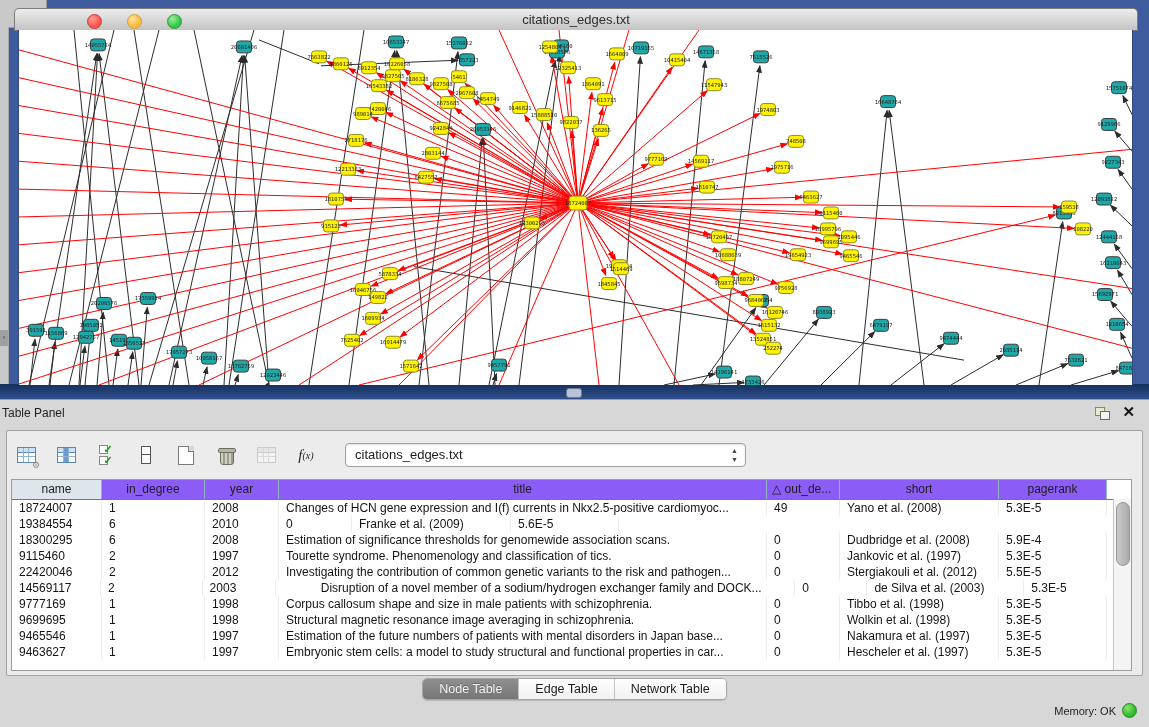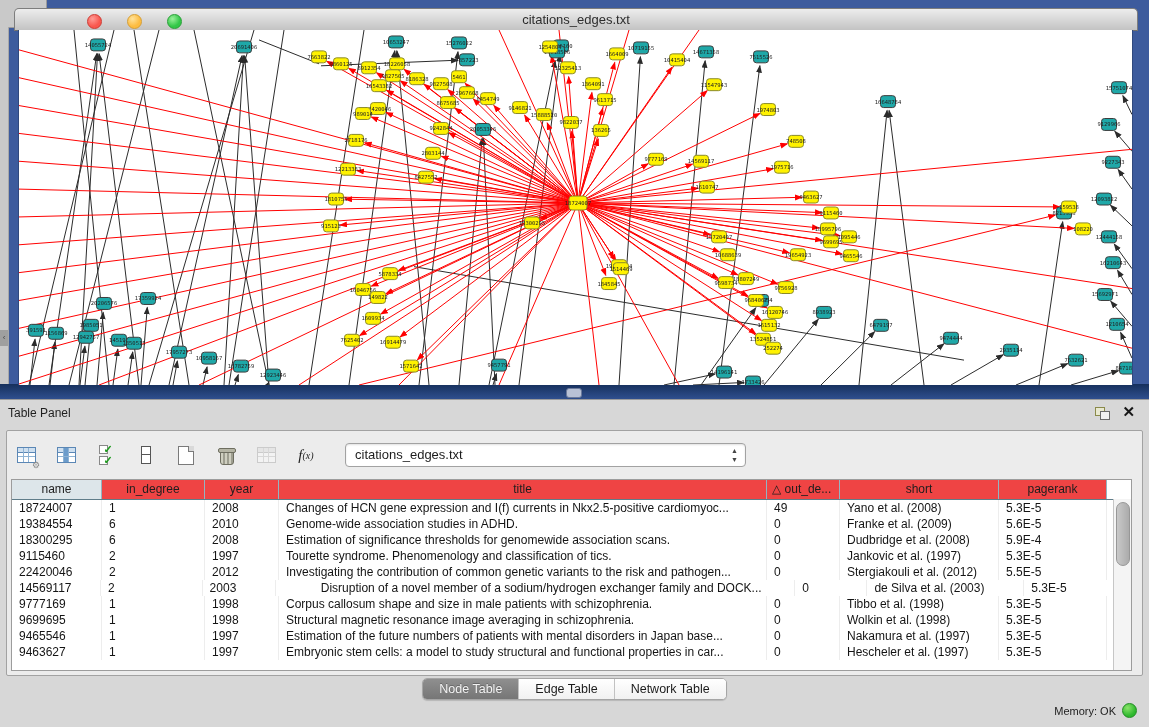--- a/index.html
+++ b/index.html
@@ -22,21 +22,21 @@
     border-radius:5px 5px 0 0;}
   .titlebar .title{position:absolute;left:0;right:0;top:3px;text-align:center;font-size:13px;color:#2d2d2d;}
   .traffic{position:absolute;top:5px;width:13px;height:13px;border-radius:50%;}
   .t-red{left:72px;background:radial-gradient(circle at 35% 30%,#ff9a94,#f9574e 60%);border:1px solid #ce3a32;}
   .t-yellow{left:112px;background:radial-gradient(circle at 35% 30%,#ffe29a,#fdbc40 60%);border:1px solid #d69e33;}
   .t-green{left:152px;background:radial-gradient(circle at 35% 30%,#9af09a,#33c748 60%);border:1px solid #27a035;}
   .canvas-wrap{position:absolute;left:4px;top:22px;width:1113px;height:355px;background:#ffffff;overflow:hidden;border-left:1px solid #30497e;border-right:1px solid #30497e;}
   svg text{font-family:"DejaVu Sans Mono","Liberation Mono",monospace;}
   
   .table-panel{position:absolute;left:0;top:399px;width:1149px;height:328px;background:#d7d7d7;border-top:1px solid #9b9b9b;}
-  .tp-title{position:absolute;left:8px;top:6px;font-size:12px;color:#1f1f1f;}
+  .tp-title{position:absolute;left:2px;top:6px;font-size:12px;color:#1f1f1f;}
   .tp-float{position:absolute;right:40px;top:7px;width:14px;height:12px;}
   .tp-float .sq1{position:absolute;left:0;top:0;width:8px;height:7px;border:1px solid #8a8a4a;background:#e8e8d0;}
   .tp-float .sq2{position:absolute;left:5px;top:4px;width:8px;height:7px;border:1px solid #6b6b6b;background:#f2f2f2;}
   .tp-close{position:absolute;right:14px;top:3px;font-size:15px;font-weight:bold;color:#161616;cursor:default;}
   .tp-content{position:absolute;left:6px;top:30px;width:1135px;height:244px;background:#ececec;border:1px solid #a2a2a2;border-radius:2px;}
   
   .tp-toolbar{position:absolute;left:6px;top:6px;height:36px;display:flex;align-items:center;gap:14px;}
   .tb-icon{width:26px;height:26px;display:flex;align-items:center;justify-content:center;position:relative;}
   .mini-table{width:17px;height:14px;border:1px solid #5b87b5;background:#fff;position:relative;}
   .mini-table .hdr{position:absolute;left:0;top:0;right:0;height:4px;background:#cfe0f0;border-bottom:1px solid #5b87b5;}
@@ -59,21 +59,21 @@
   .fx-icon{font-family:"Liberation Serif",serif;font-style:italic;font-size:15px;color:#222;}
   .fx-icon .sm{font-size:10px;}
   .disabled{opacity:.4;}
   .tb-select{margin-left:12px;width:390px;height:22px;background:#fff;border:1px solid #a2a2a2;border-radius:4px;position:relative;
     font-size:13px;color:#1c1c1c;line-height:22px;padding-left:9px;box-shadow:inset 0 1px 2px rgba(0,0,0,.12);}
   .tb-select .steppers{position:absolute;right:7px;top:2px;font-size:7px;color:#444;line-height:9px;text-align:center;}
   
   .data-table{position:absolute;left:4px;top:48px;width:1119px;height:190px;background:#fff;border:1px solid #9c9c9c;overflow:hidden;}
   .dt-header{display:flex;height:19px;border-bottom:1px solid #5f7d8a;}
   .dt-header .hcell{box-sizing:border-box;font-size:12px;color:#1e1e1e;text-align:center;line-height:19px;
-    background:#ef4444;border-right:1px solid #93b4c2;overflow:hidden;white-space:nowrap;}
+    background:#8b5cf6;border-right:1px solid #93b4c2;overflow:hidden;white-space:nowrap;}
   .dt-header .hcell.first{background:#dde6ea;}
   .dt-header .hcell.sorted{text-align:left;padding-left:5px;}
   .dt-body .drow{display:flex;height:16px;font-size:12px;color:#141414;}
   .dt-body .dcell{box-sizing:border-box;padding-left:7px;border-right:1px solid #ededed;overflow:hidden;white-space:nowrap;line-height:16px;}
   .vscroll{position:absolute;right:0;top:19px;bottom:0;width:17px;background:#f4f4f4;border-left:1px solid #c6c6c6;}
   .vthumb{position:absolute;left:2px;top:3px;width:12px;height:62px;background:linear-gradient(90deg,#c9c9c9,#ababab);border-radius:7px;border:1px solid #979797;}
   
   .tp-tabs{position:absolute;left:0;right:0;top:278px;display:flex;justify-content:center;}
   .seg{display:flex;border:1px solid #a5a5a5;border-radius:5px;overflow:hidden;background:#fdfdfd;box-shadow:0 1px 1px rgba(0,0,0,.15);}
   .seg .tab{padding:2px 16px;font-size:12.5px;color:#1c1c1c;line-height:16px;border-right:1px solid #c2c2c2;background:linear-gradient(#ffffff,#f1f1f1);}
@@ -806,21 +806,20 @@
             <div class="dcell" style="width: 74px;">2008</div>
             <div class="dcell" style="width: 488px;">Changes of HCN gene expression and I(f) currents in Nkx2.5-positive cardiomyoc...</div>
             <div class="dcell" style="width: 73px;">49</div>
             <div class="dcell" style="width: 159px;">Yano et al. (2008)</div>
             <div class="dcell" style="width: 108px;">5.3E-5</div>
           </div>
           <div class="drow">
             <div class="dcell" style="width: 90px;">19384554</div>
             <div class="dcell" style="width: 103px;">6</div>
             <div class="dcell" style="width: 74px;">2010</div>
-            <div class="dcell" style="width: 488px;">Genome-wide association studies in ADHD.</div>
             <div class="dcell" style="width: 73px;">0</div>
             <div class="dcell" style="width: 159px;">Franke et al. (2009)</div>
             <div class="dcell" style="width: 108px;">5.6E-5</div>
           </div>
           <div class="drow">
             <div class="dcell" style="width: 90px;">18300295</div>
             <div class="dcell" style="width: 103px;">6</div>
             <div class="dcell" style="width: 74px;">2008</div>
             <div class="dcell" style="width: 488px;">Estimation of significance thresholds for genomewide association scans.</div>
             <div class="dcell" style="width: 73px;">0</div>

